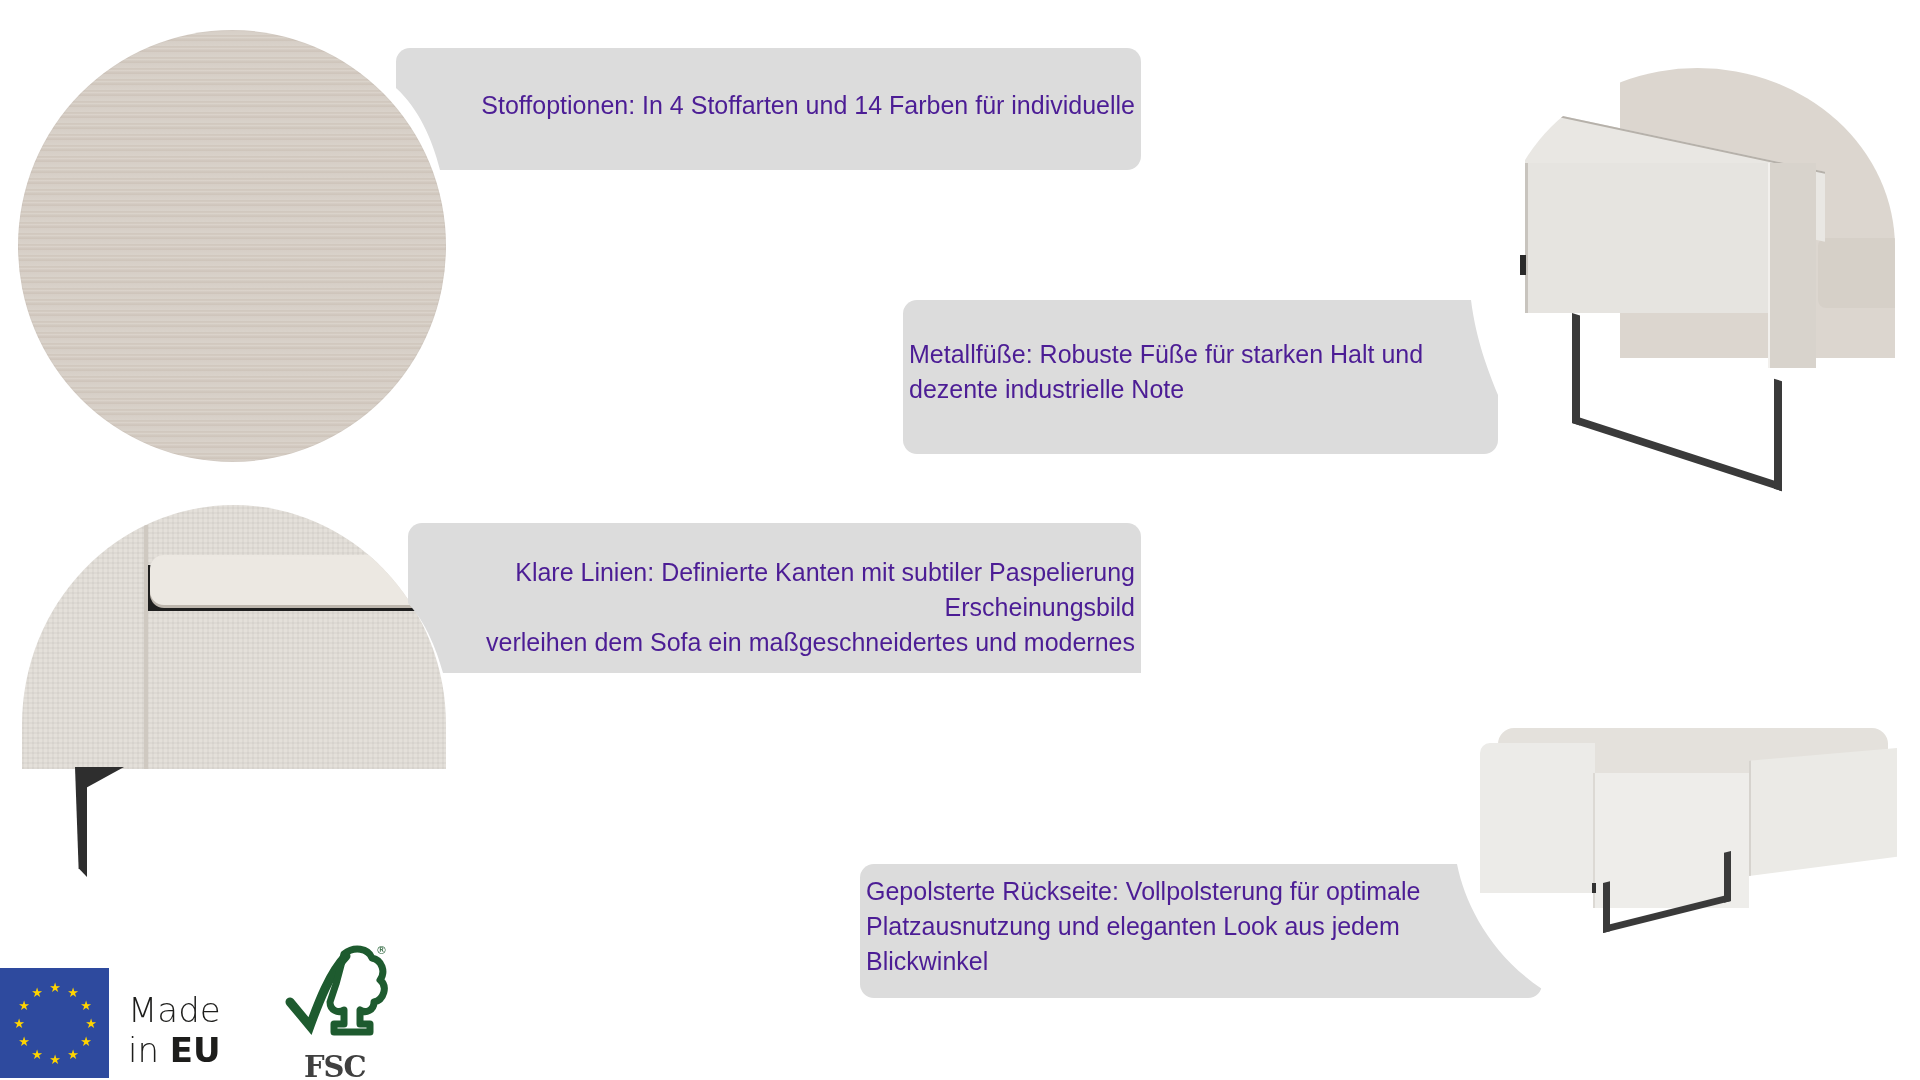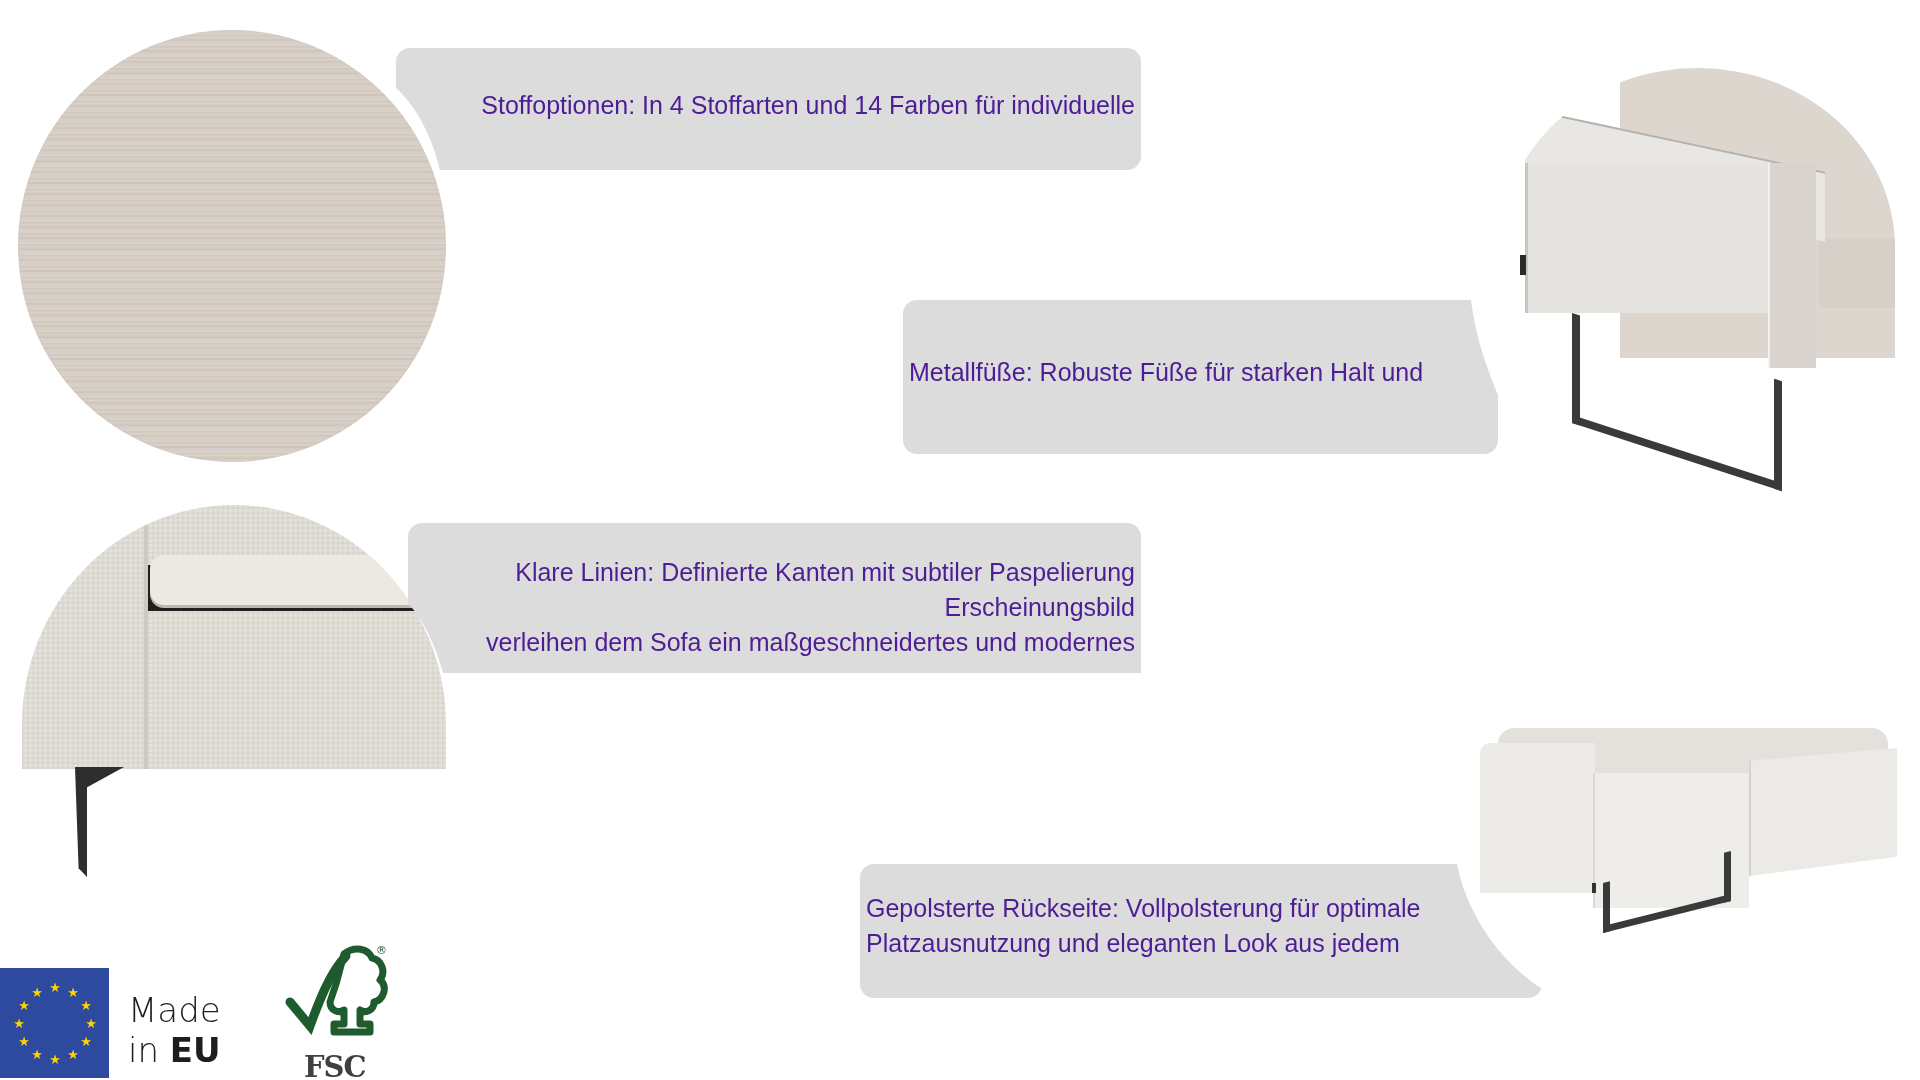--- a/index.html
+++ b/index.html
@@ -197,20 +197,21 @@
     <div class="arm-top"></div>
     <div class="arm-front"></div>
     <div class="arm-side"></div>
   </div>
   <div class="tag"></div>
   <div class="leg"></div>
 </div>
 
 <div id="b2" class="bubble left-align">
   <span class="line">Metallfüße: Robuste Füße für starken Halt und</span>
+  <span class="line">dezente industrielle Note</span>
 </div>
 
 <div class="cushion-photo">
   <div class="shadow-gap"></div>
   <div class="cushion-top"></div>
   <div class="seam-v"></div>
 </div>
 <div class="cushion-leg"></div>
 <div class="cushion-leg-brace"></div>
 
@@ -225,20 +226,21 @@
   <div class="left-body"></div>
   <div class="right-body"></div>
   <div class="mid-body"></div>
   <div class="tag"></div>
   <div class="leg"></div>
 </div>
 
 <div id="b4" class="bubble left-align">
   <span class="line">Gepolsterte Rückseite: Vollpolsterung für optimale</span>
   <span class="line">Platzausnutzung und eleganten Look aus jedem</span>
+  <span class="line">Blickwinkel</span>
 </div>
 
 <div class="eu-flag">
   <span class="star" style="left:49px;top:14px;">★</span>
   <span class="star" style="left:67px;top:19px;">★</span>
   <span class="star" style="left:80px;top:32px;">★</span>
   <span class="star" style="left:85px;top:50px;">★</span>
   <span class="star" style="left:80px;top:68px;">★</span>
   <span class="star" style="left:67px;top:81px;">★</span>
   <span class="star" style="left:49px;top:86px;">★</span>

